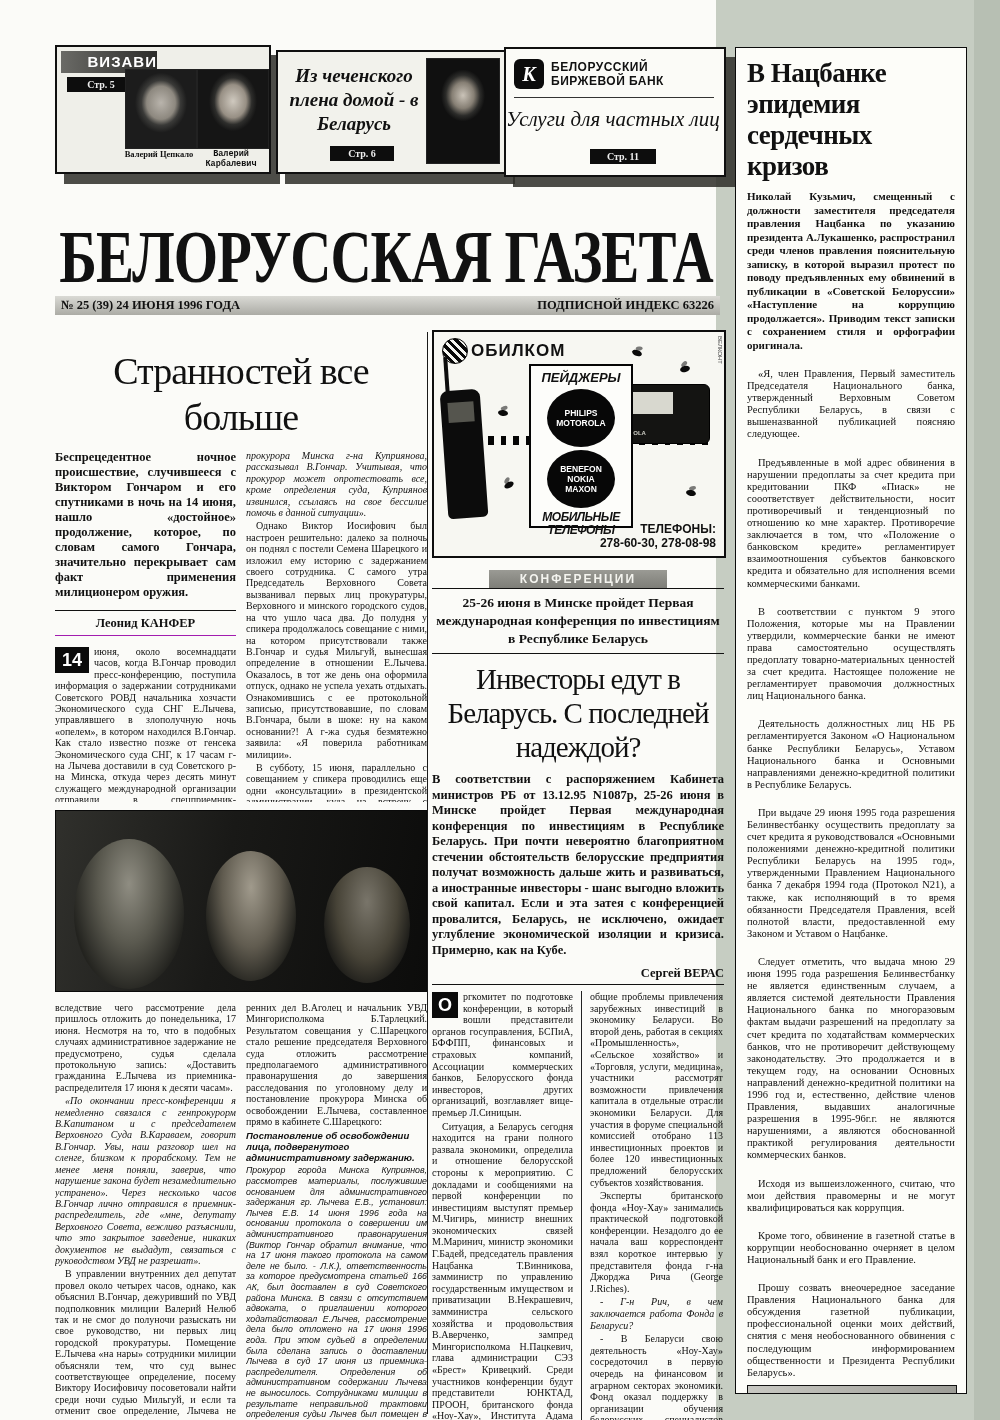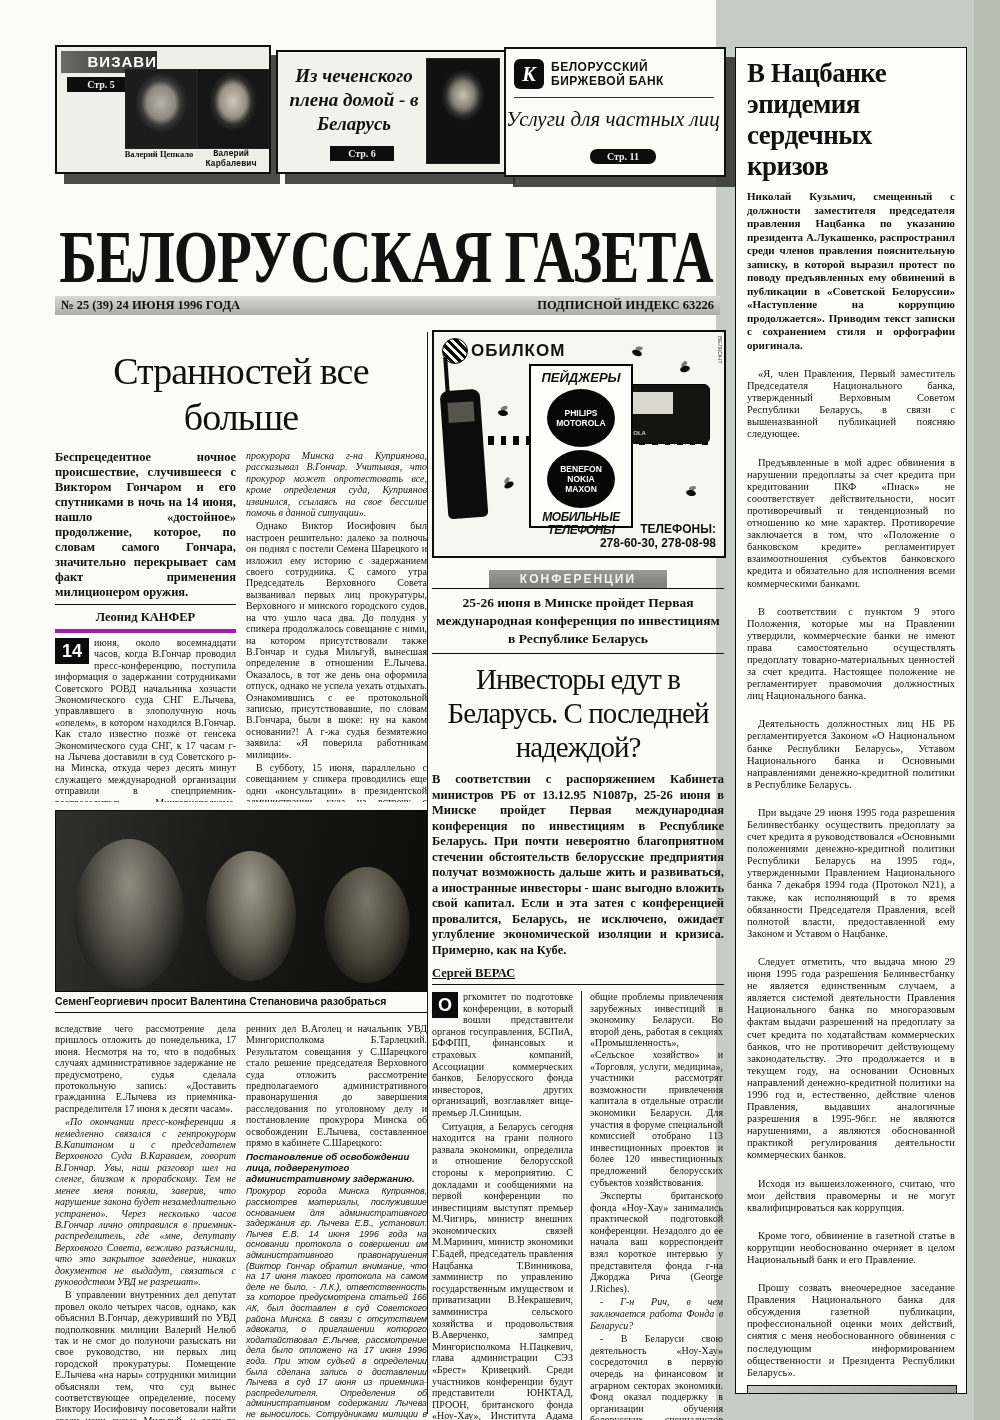--- a/index.html
+++ b/index.html
@@ -31,34 +31,34 @@
   .chechen-photo{position:absolute;right:4px;top:6px;width:72px;height:104px;border:1px solid #222;
     background:radial-gradient(ellipse 22px 26px at 50% 35%,#cac3b8 0%,#867f74 50%,#2c2c2a 78%,#101010 100%);}
   .chechen .page-chip{position:absolute;left:52px;top:94px;width:48px;}
 
   .bank{left:504px;top:47px;width:218px;height:126px;background:#fbfbf7;}
   .bank-row{position:absolute;left:8px;top:10px;width:200px;display:flex;align-items:center;gap:7px;border-bottom:1px solid #333;padding-bottom:8px;}
   .bank-logo{width:30px;height:30px;background:#0c0c0c;border-radius:6px;color:#fff;
     font:italic bold 20px/30px "Liberation Serif",serif;text-align:center;flex:0 0 30px;}
   .bank-name{font:bold 12px/14px "Liberation Sans",sans-serif;letter-spacing:.5px;}
   .bank-slogan{position:absolute;left:0;top:58px;width:218px;text-align:left;font:italic 21px/24px "Liberation Serif",serif;}
-  .bank .page-chip{position:absolute;left:84px;top:100px;width:50px;border-radius:7px;}
+  .bank .page-chip{position:absolute;left:84px;top:100px;width:50px;}
 
   
   .masthead{position:absolute;left:52px;top:196px;width:668px;height:96px;
     font:bold 57px/96px "Liberation Serif",serif;text-align:center;letter-spacing:-1px;
     transform:scaleY(1.28);transform-origin:50% 0;white-space:nowrap;}
   .infobar{position:absolute;left:55px;top:296px;width:665px;height:19px;
     background:linear-gradient(#dadad5,#ababa5);display:flex;justify-content:space-between;align-items:flex-start;padding:0 6px;box-sizing:border-box;}
   .infobar span{font:bold 12.5px/19px "Liberation Serif",serif;}
 
   
   .jtext{text-align:justify;}
   .byline{text-align:center;font:bold 12.5px/18px "Liberation Serif",serif;
-    border-top:1px solid #111;border-bottom:4px solid #a21caf;padding:3px 0;margin:4px 0;}
+    border-top:1px solid #111;border-bottom:1px solid #a21caf;padding:3px 0;margin:10px 0;}
   .dropcap{float:left;background:#0b0b0b;color:#fff;text-align:center;margin:1px 5px 0 0;
     font:bold 18px/26px "Liberation Sans",sans-serif;}
   .dc14{width:34px;height:26px;} .dcO{width:26px;height:26px;}
 
   
   .left-art{position:absolute;left:55px;top:348px;width:372px;height:1072px;overflow:hidden;}
   .left-art h1{margin:0;font:400 38px/46px "Liberation Serif",serif;text-align:center;letter-spacing:-1px;}
   .cols2{display:flex;gap:10px;margin-top:10px;}
   .colL{width:181px;overflow:hidden;}
   .left-top{height:352px;}
@@ -99,21 +99,21 @@
   .fly:after{content:"";position:absolute;left:2px;top:-4px;width:7px;height:4px;background:rgba(20,20,20,.55);border-radius:50%;transform:rotate(-28deg);}
   .ad-tel{position:absolute;right:8px;bottom:6px;text-align:right;font:bold 12px/14px "Liberation Sans",sans-serif;}
   .ad-agency{position:absolute;right:1px;top:4px;writing-mode:vertical-rl;font:6px/6px "Liberation Sans",sans-serif;color:#444;}
 
   .kicker{margin:12px auto 0 auto;width:178px;height:18px;background:linear-gradient(#9a9a94,#7e7e78);
     color:#f4f4ef;font:bold 12px/18px "Liberation Sans",sans-serif;text-align:center;letter-spacing:2px;}
   .standfirst{border-top:1px solid #111;border-bottom:1px solid #111;padding:5px 2px;
     font:bold 13.5px/18px "Liberation Serif",serif;text-align:center;}
   .mid h2{margin:8px 0 0 0;font:400 29px/34px "Liberation Serif",serif;text-align:center;letter-spacing:-1px;}
   .lead-mid{margin-top:8px;font:bold 12.5px/15.5px "Liberation Serif",serif;}
-  .byline-mid{text-align:left;font:bold 12.5px/18px "Liberation Serif",serif;border-bottom:1px solid #111;padding:2px 0;margin:4px 0 0 0;text-decoration:underline;}
+  .byline-mid{text-align:right;font:bold 12.5px/18px "Liberation Serif",serif;border-bottom:1px solid #111;padding:2px 0;margin:4px 0 0 0;}
   .mid-cols{display:flex;margin-top:6px;height:522px;overflow:hidden;}
   .mcol{width:141px;overflow:hidden;}
   .mcol+.mcol{border-left:1px solid #222;padding-left:8px;margin-left:8px;width:133px;}
   .mcol p{margin:0 0 2px 0;font:10px/11.6px "Liberation Serif",serif;text-align:justify;}
   .mcol p.ind{text-indent:10px;}
   .mcol p.it{font-style:italic;}
 
   
   .right-box{position:absolute;left:735px;top:47px;width:232px;height:1347px;background:#fdfdf9;
     border:1.5px solid #0c0c0c;box-sizing:border-box;padding:10px 11px;overflow:hidden;}
@@ -174,21 +174,20 @@
       <p class="jtext ind">Однако Виктор Иосифович был настроен решительно: далеко за полночь он поднял с постели Семена Шарецкого и изложил ему историю с задержанием своего сотрудника. С самого утра Председатель Верховного Совета вызванивал первых лиц прокуратуры, Верховного и минского городского судов, на что ушло часа два. До полудня у спикера продолжалось совещание с ними, на котором присутствовали также В.Гончар и судья Мильгуй, вынесшая определение в отношении Е.Лычева. Оказалось, в тот же день она оформила отпуск, однако не успела уехать отдыхать. Ознакомившись с ее протокольной записью, присутствовавшие, по словам В.Гончара, были в шоке: ну на каком основании?! А г-жа судья безмятежно заявила: «Я поверила работникам милиции».</p>
       <p class="jtext ind">В субботу, 15 июня, параллельно с совещанием у спикера проводились еще одни «консультации» в президентской администрации, куда на встречу с А.Лукашенко были приглашены госсекретарь Совета безопасности В.Шейман, министр внут-</p>
     </div>
   </div>
 
   <div class="big-photo">
     <div class="blob" style="left:18px;top:28px;width:110px;height:150px;background:radial-gradient(ellipse at 50% 30%,#8f8d82 0%,#5a594f 40%,#23231f 75%);"></div>
     <div class="blob" style="left:150px;top:40px;width:90px;height:130px;background:radial-gradient(ellipse at 50% 28%,#a09a8c 0%,#615c50 45%,#1e1e1a 78%);"></div>
     <div class="blob" style="left:268px;top:56px;width:86px;height:116px;background:radial-gradient(ellipse at 50% 30%,#79756a 0%,#474337 50%,#171715 80%);"></div>
   </div>
-  <div class="photo-cap">СеменГеоргиевич просит Валентина Степановича разобраться</div>
 
   <div class="cols2 left-bottom">
     <div class="colL bodytext">
       <p class="jtext">вследствие чего рассмотрение дела пришлось отложить до понедельника, 17 июня. Несмотря на то, что в подобных случаях административное задержание не предусмотрено, судья сделала протокольную запись: «Доставить гражданина Е.Лычева из приемника-распределителя 17 июня к десяти часам».</p>
       <p class="jtext ind it">«По окончании пресс-конференции я немедленно связался с генпрокурорм В.Капитаном и с председателем Верховного Суда В.Караваем, говорит В.Гончар. Увы, наш разговор шел на сленге, близком к прорабскому. Тем не менее меня поняли, заверив, что нарушение закона будет незамедлительно устранено». Через несколько часов В.Гончар лично отправился в приемник-распределитель, где «мне, депутату Верховного Совета, вежливо разъяснили, что это закрытое заведение, никаких документов не выдадут, связаться с руководством УВД не разрешат».</p>
       <p class="jtext ind">В управлении внутренних дел депутат провел около четырех часов, однако, как объяснил В.Гончар, дежуривший по УВД подполковник милиции Валерий Нелюб так и не смог до полуночи разыскать ни свое руководство, ни первых лиц городской прокуратуры. Помещение Е.Лычева «на нары» сотрудники милиции объясняли тем, что суд вынес соответствующее определение, посему Виктору Иосифовичу посоветовали найти среди ночи судью Мильгуй, и если та отменит свое определение, Лычева не станут удерживать.</p>
 
     </div>
     <div class="colL bodytext">
       <p class="jtext">ренних дел В.Аголец и начальник УВД Мингорисполкома Б.Тарлецкий. Результатом совещания у С.Шарецкого стало решение председателя Верховного суда отложить рассмотрение предполагаемого административного правонарушения до завершения расследования по уголовному делу и постановление прокурора Минска об освобождении Е.Лычева, составленное прямо в кабинете С.Шарецкого:</p>

